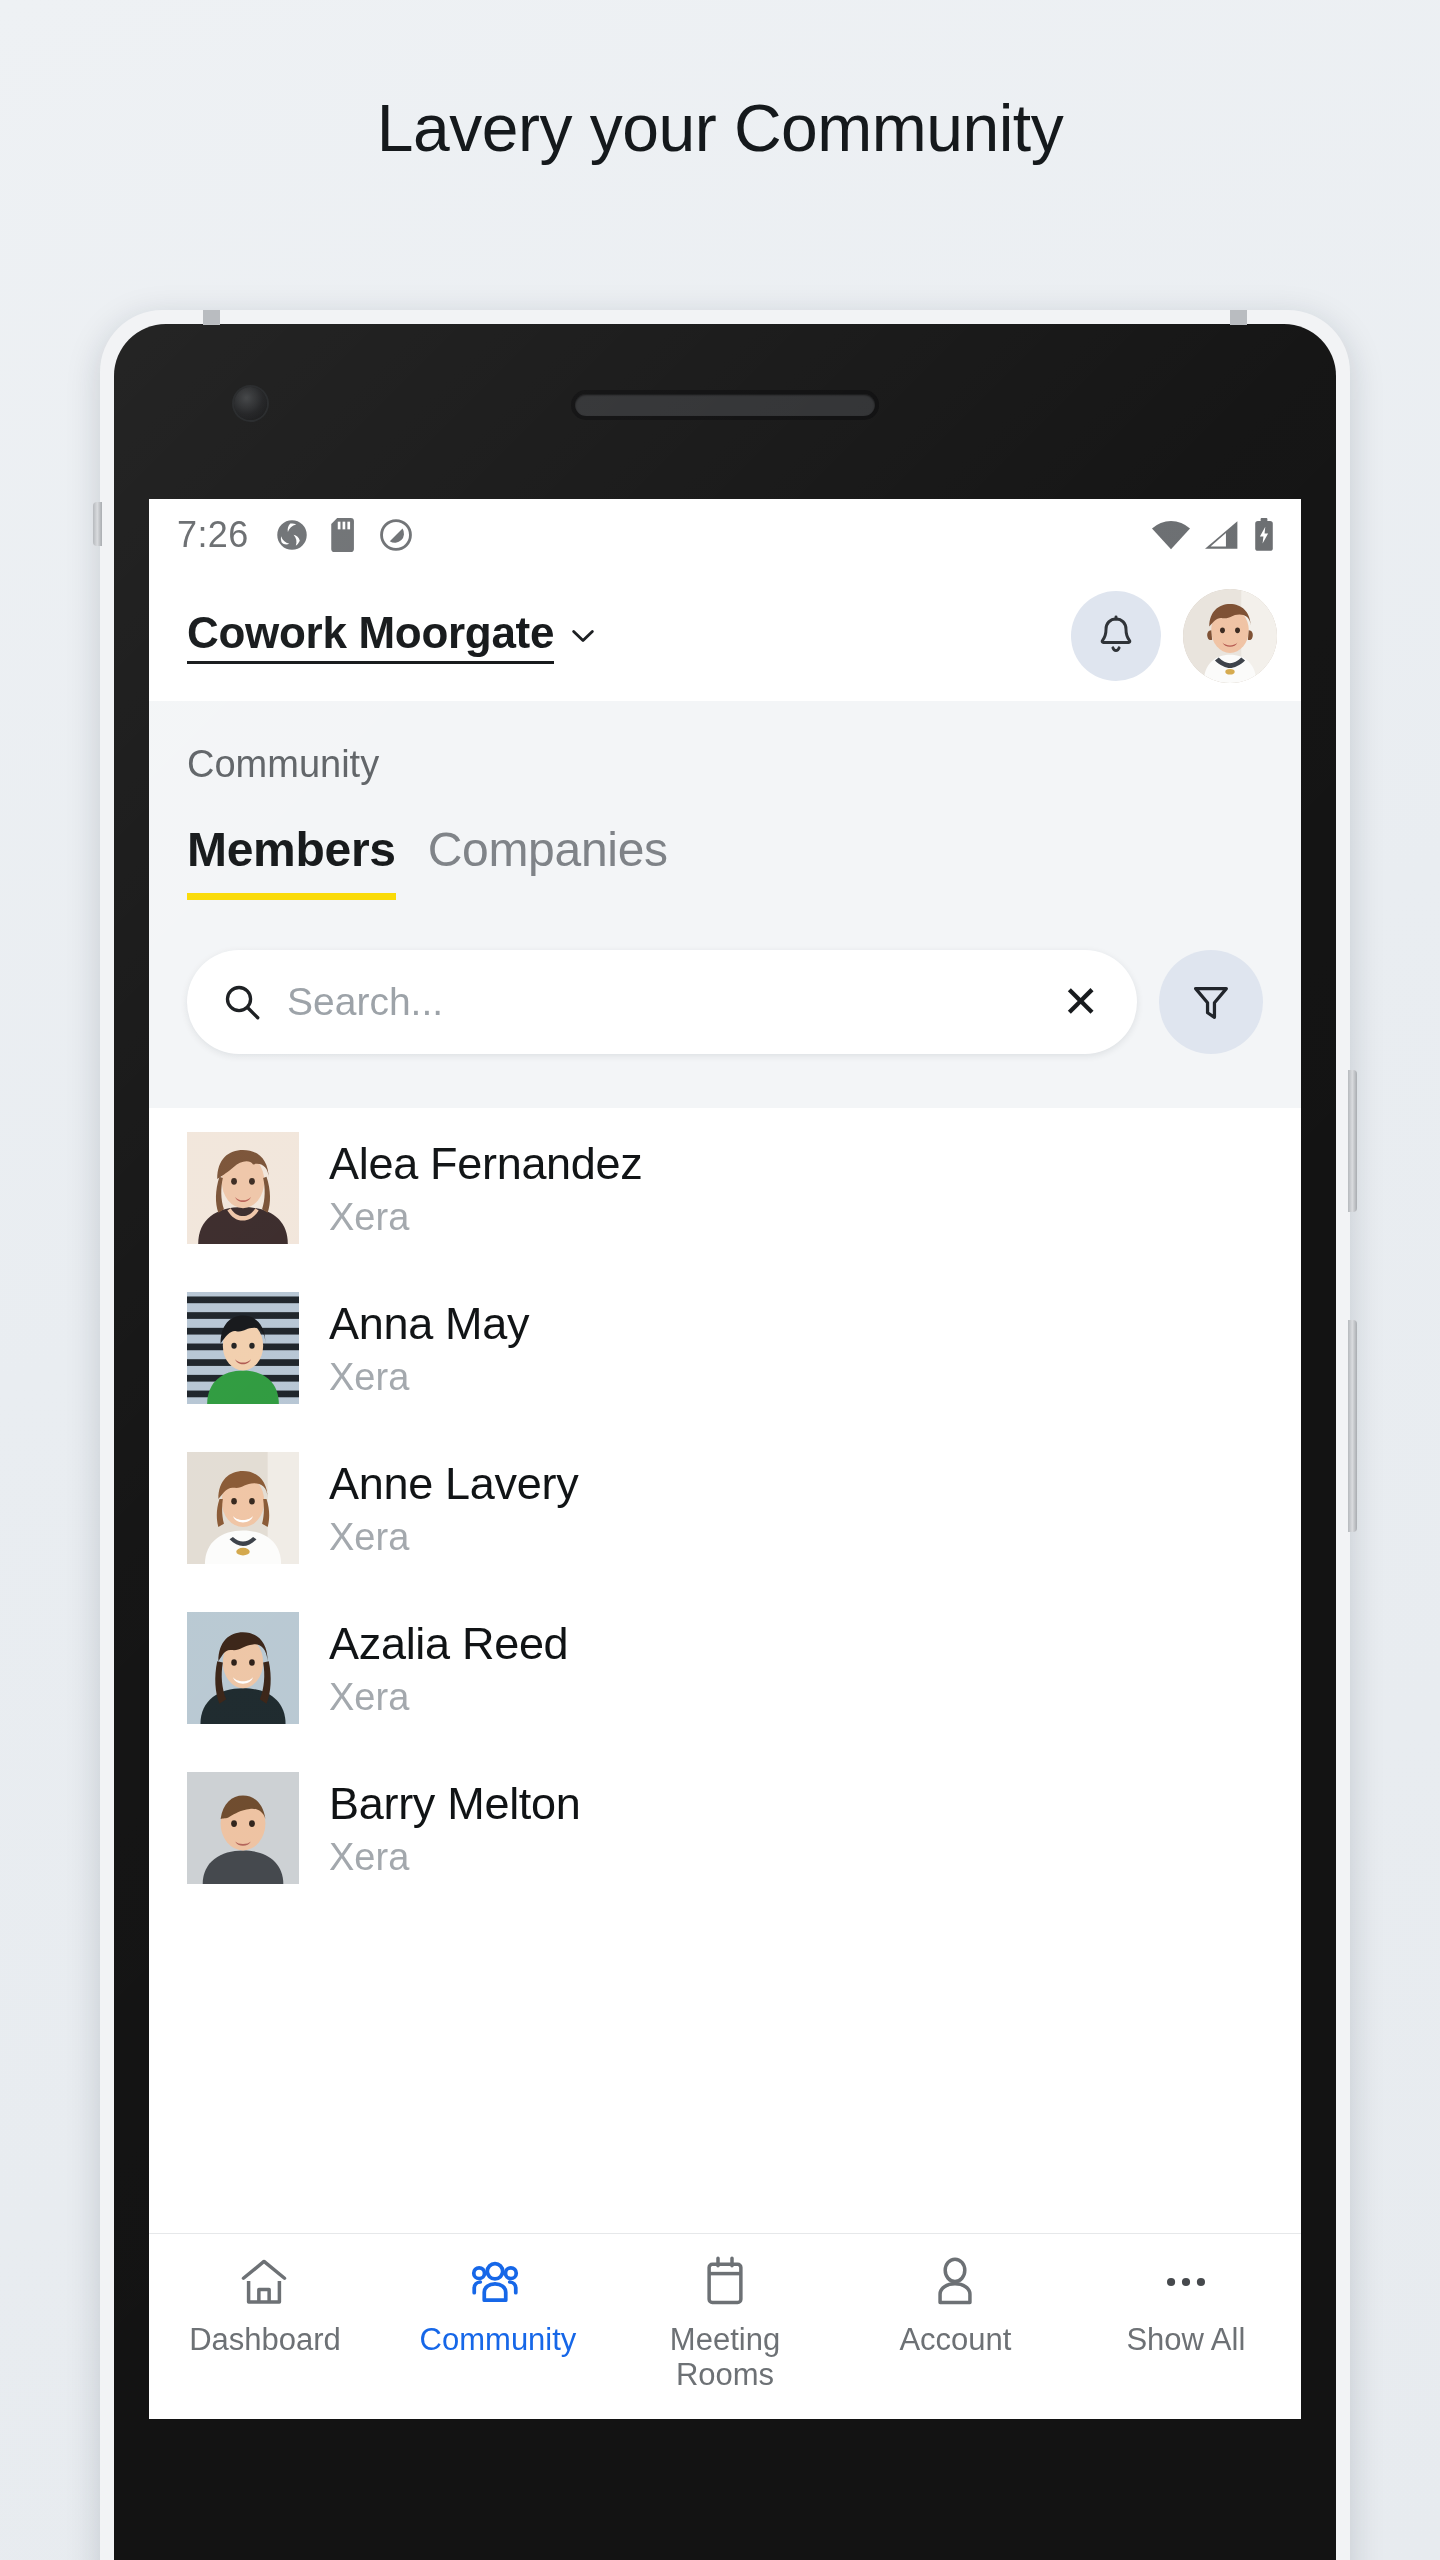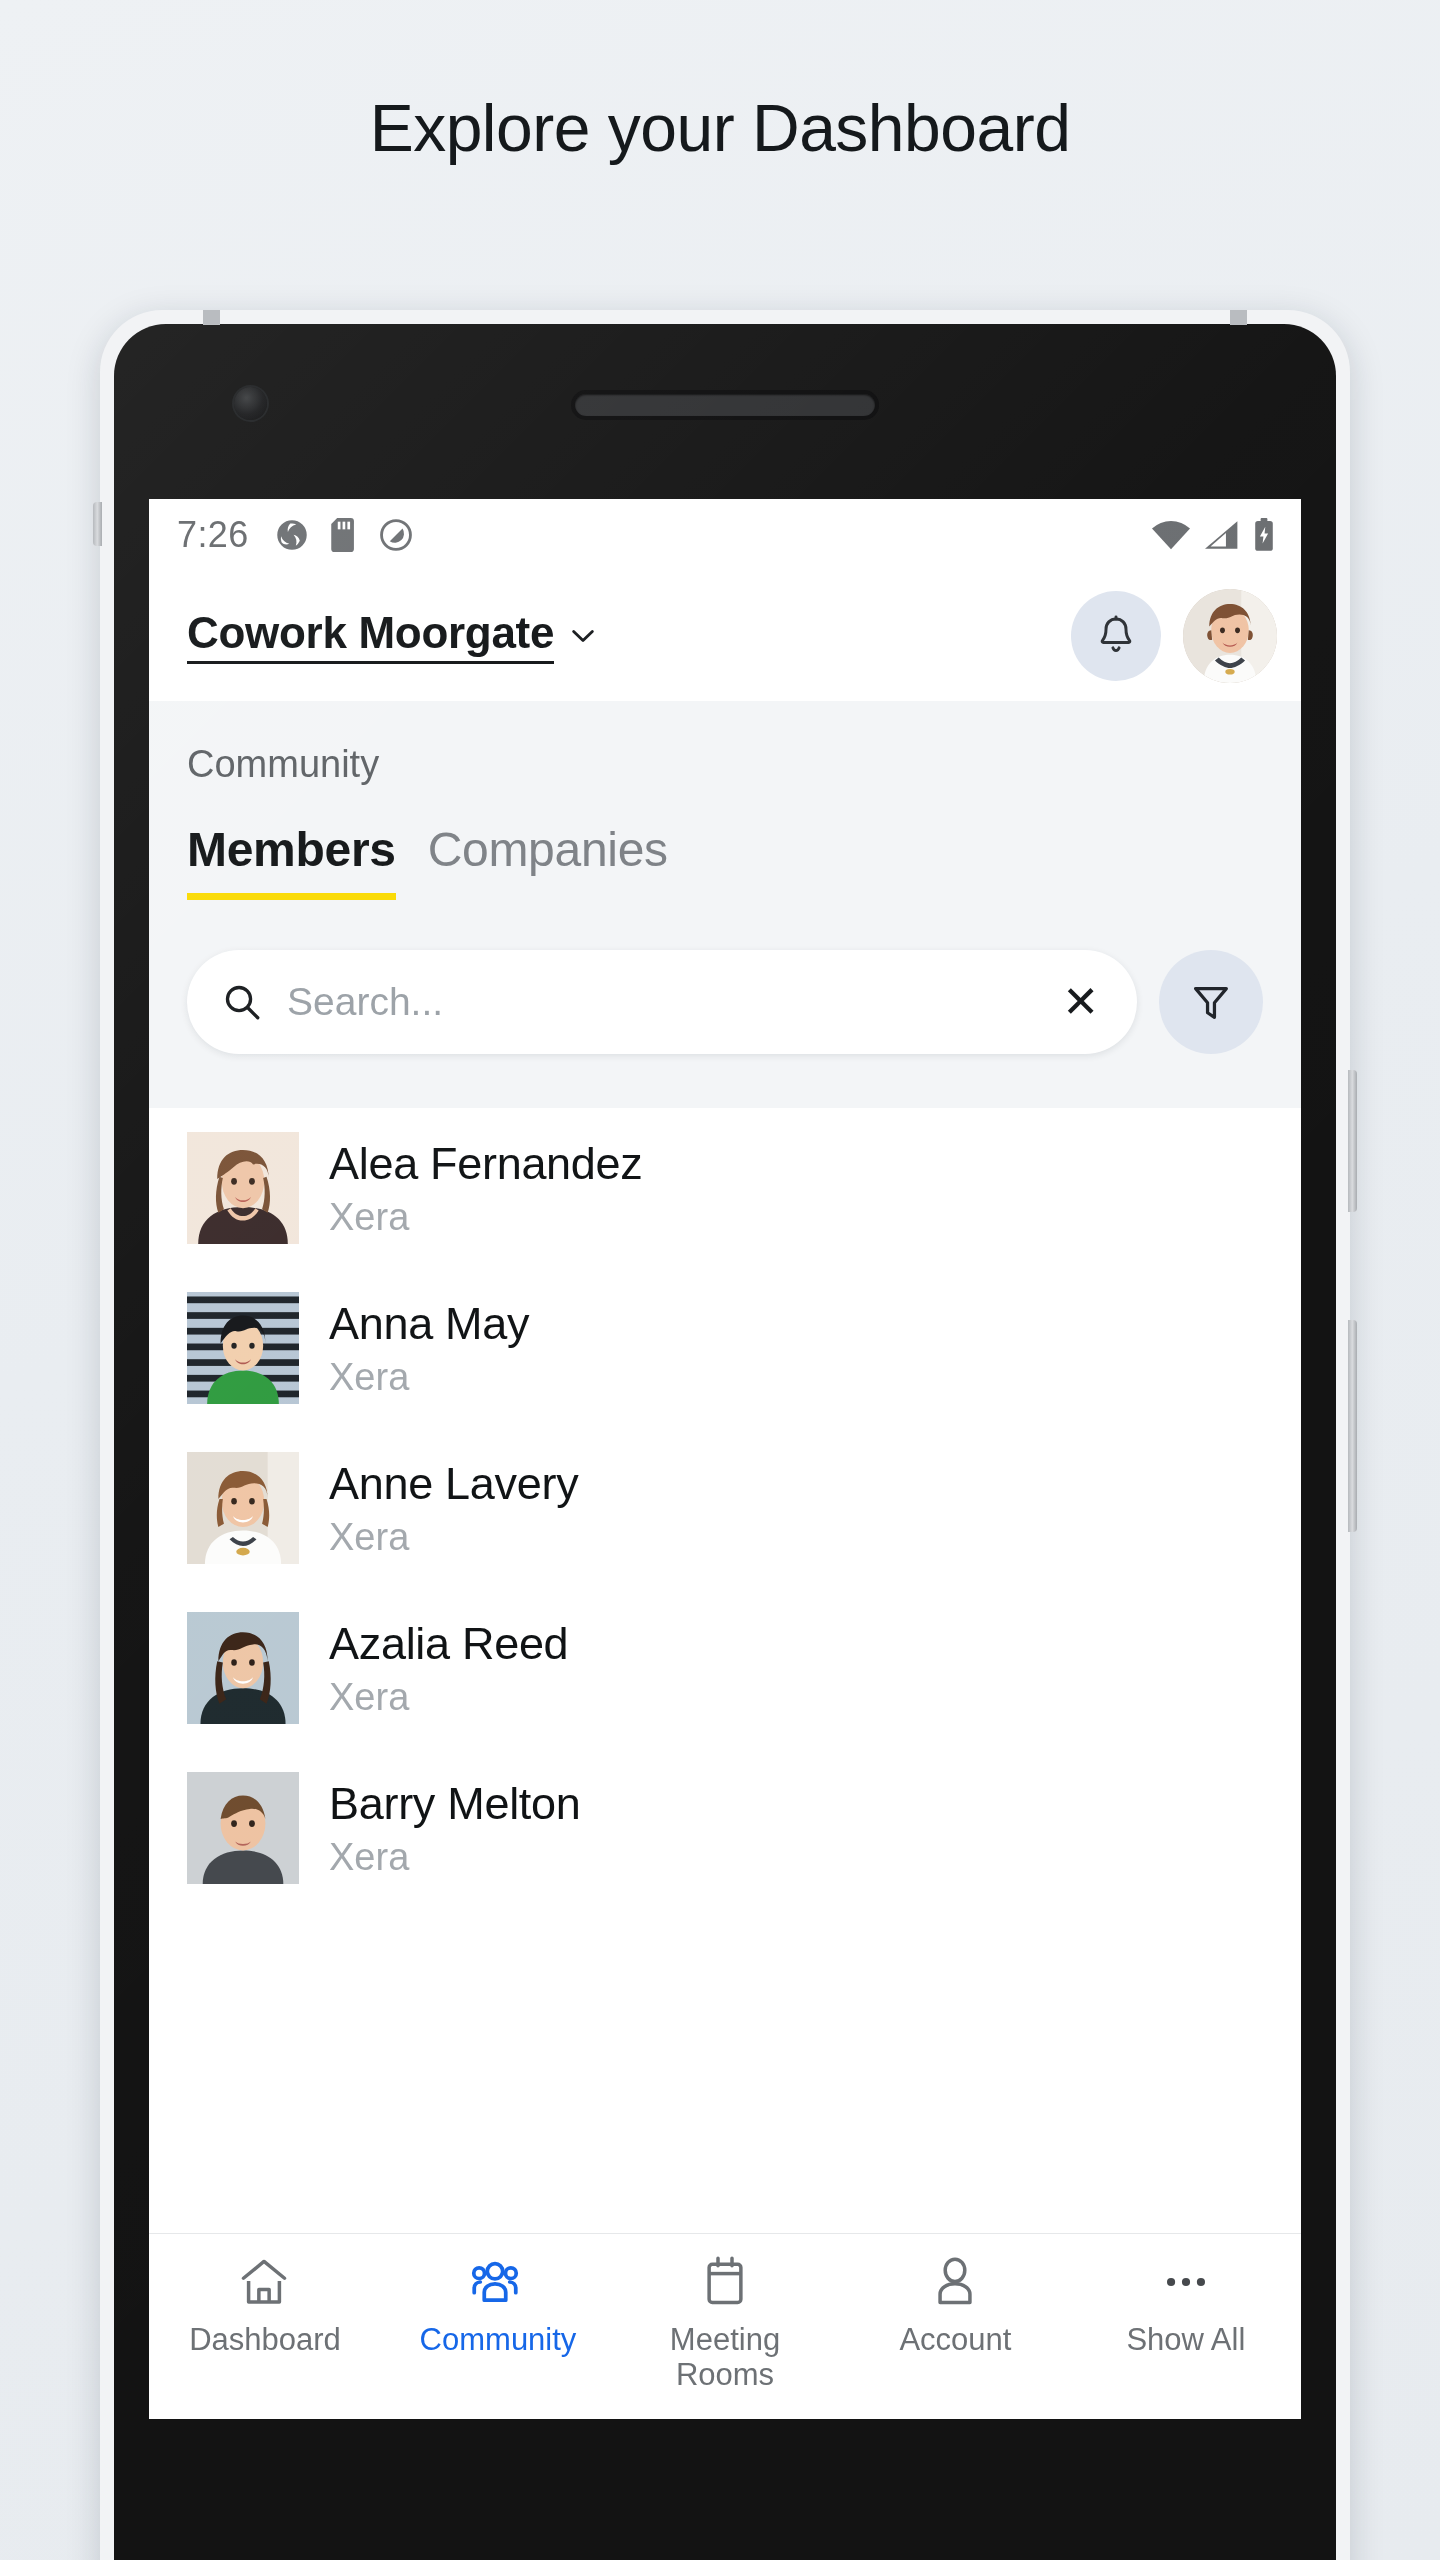--- a/index.html
+++ b/index.html
@@ -298,21 +298,21 @@
     color: #6d7175;
     line-height: 1.12;
     max-width: 150px;
   }
   .nav-item.active .nav-label { color: #1667e8; }
   .nav-icon { height: 60px; display: flex; align-items: center; justify-content: center; }
 </style>
 </head>
 <body>
 
-<h1 class="headline">Explore your Dashboard</h1>
+<h1 class="headline">Lavery your Community</h1>
 
 <div class="phone">
   <div class="phone-body">
 
     <div class="bezel-top">
       <div class="camera"></div>
       <div class="speaker"></div>
     </div>
 
     <div class="screen">

